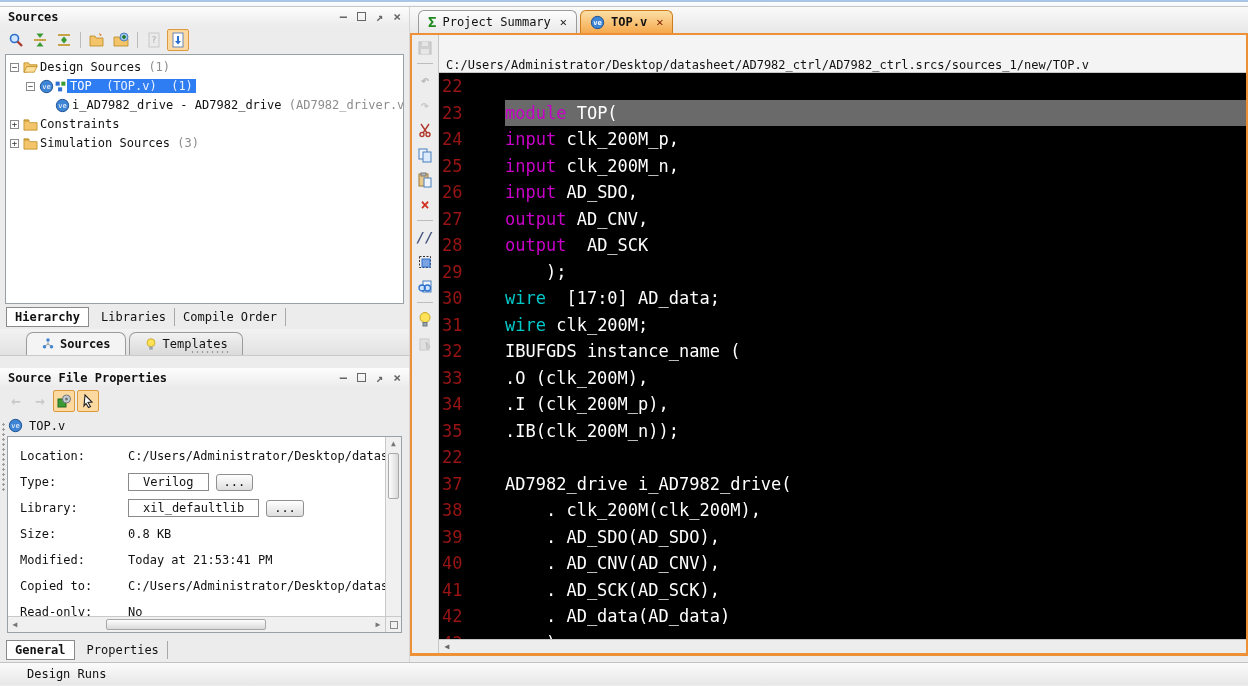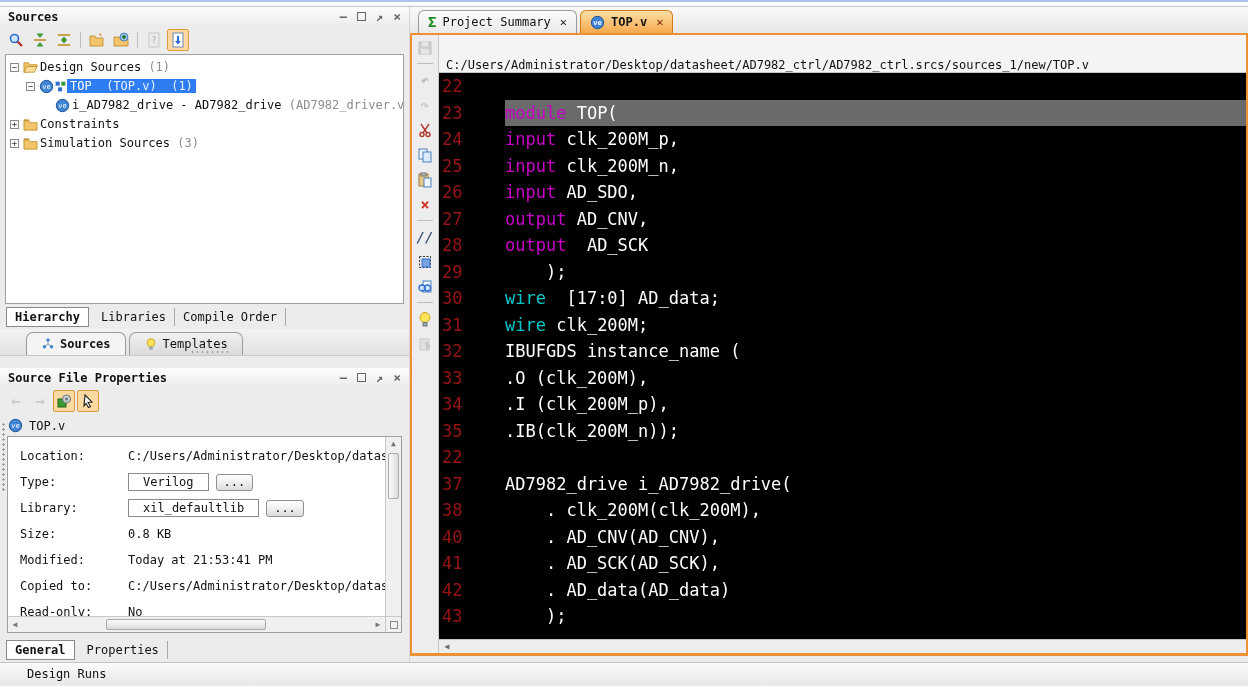--- a/index.html
+++ b/index.html
@@ -478,20 +478,21 @@
             <div class="cline"><span class="lnum">29</span><span class="ctext"><span class="">    );</span></span></div>
             <div class="cline"><span class="lnum">30</span><span class="ctext"><span class="tok-t">wire</span><span class="">  [17:0] AD_data;</span></span></div>
             <div class="cline"><span class="lnum">31</span><span class="ctext"><span class="tok-t">wire</span><span class=""> clk_200M;</span></span></div>
             <div class="cline"><span class="lnum">32</span><span class="ctext"><span class="">IBUFGDS instance_name (</span></span></div>
             <div class="cline"><span class="lnum">33</span><span class="ctext"><span class="">.O (clk_200M),</span></span></div>
             <div class="cline"><span class="lnum">34</span><span class="ctext"><span class="">.I (clk_200M_p),</span></span></div>
             <div class="cline"><span class="lnum">35</span><span class="ctext"><span class="">.IB(clk_200M_n));</span></span></div>
             <div class="cline"><span class="lnum">22</span><span class="ctext"></span></div>
             <div class="cline"><span class="lnum">37</span><span class="ctext"><span class="">AD7982_drive i_AD7982_drive(</span></span></div>
             <div class="cline"><span class="lnum">38</span><span class="ctext"><span class="">    . clk_200M(clk_200M),</span></span></div>
+            <div class="cline"><span class="lnum">39</span><span class="ctext"><span class="">    . AD_SDO(AD_SDO),</span></span></div>
             <div class="cline"><span class="lnum">40</span><span class="ctext"><span class="">    . AD_CNV(AD_CNV),</span></span></div>
             <div class="cline"><span class="lnum">41</span><span class="ctext"><span class="">    . AD_SCK(AD_SCK),</span></span></div>
             <div class="cline"><span class="lnum">42</span><span class="ctext"><span class="">    . AD_data(AD_data)</span></span></div>
             <div class="cline"><span class="lnum">43</span><span class="ctext"><span class="">    );</span></span></div>
           </div>
         <div class="ehsb">
           <span class="arr">◀</span>
         </div>
       </div>
     </div>

